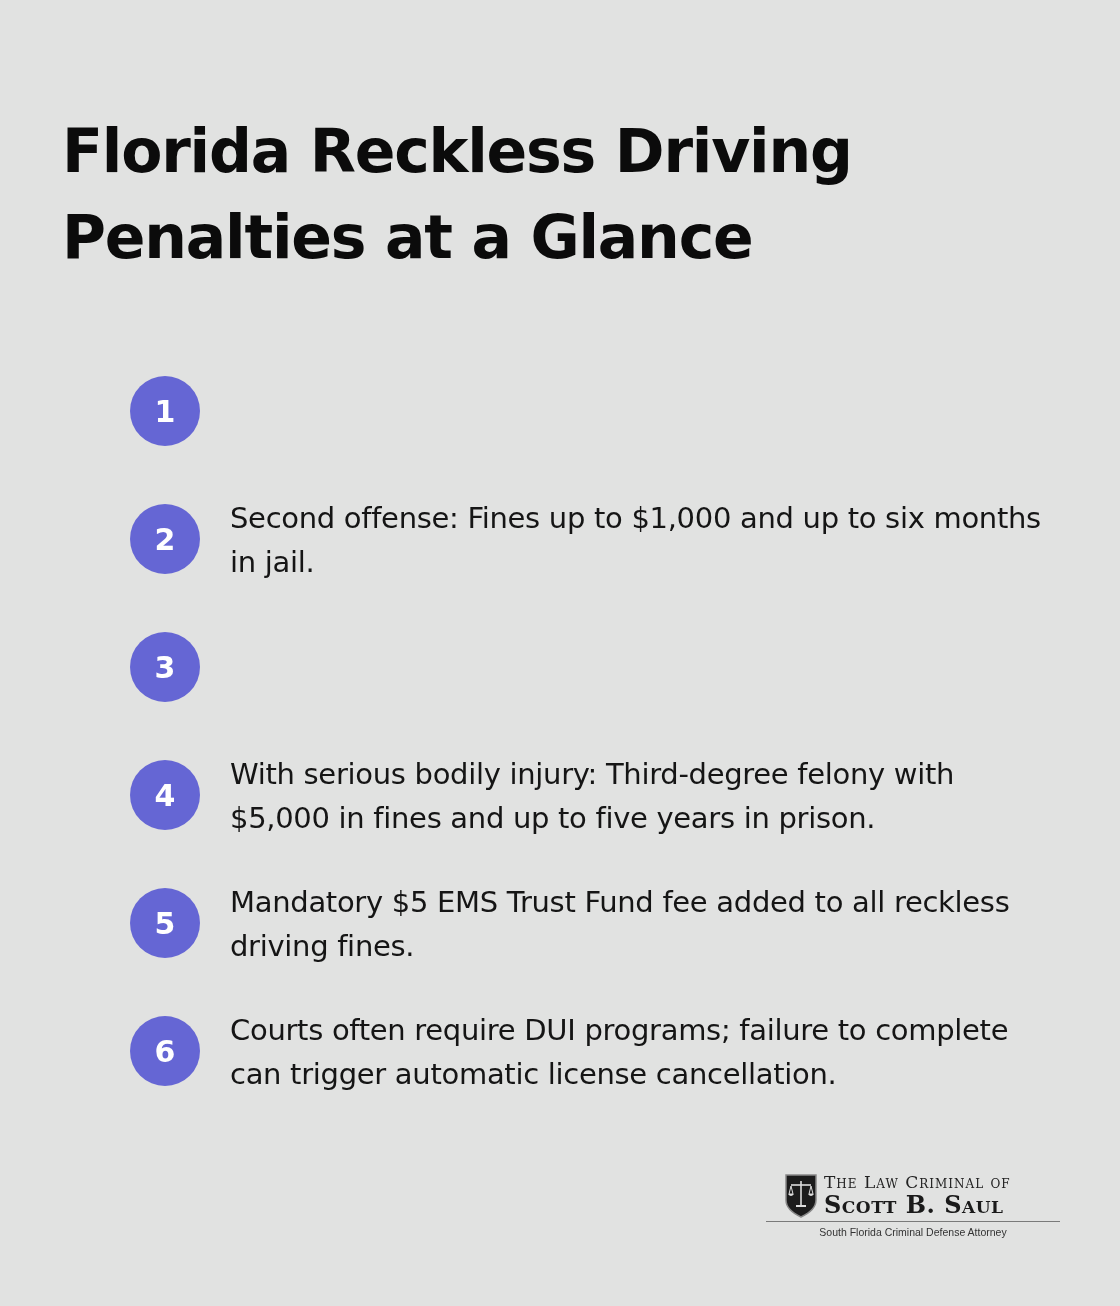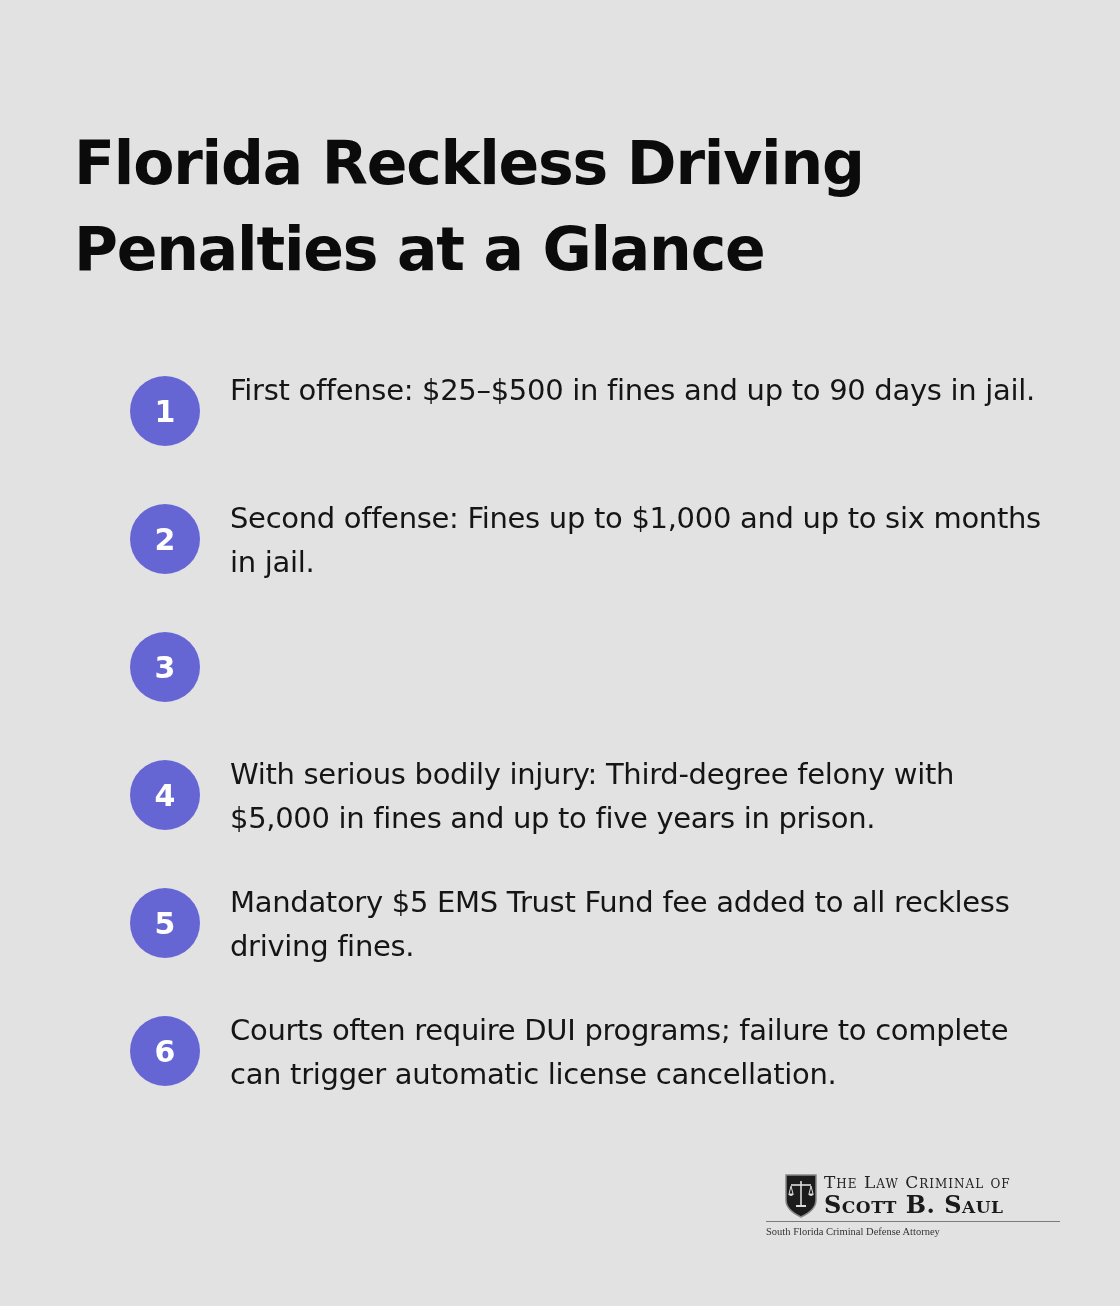--- a/index.html
+++ b/index.html
@@ -13,21 +13,21 @@
   }
   .title {
     position: absolute; left: 62px; top: 108px;
     width: 900px;
     font-family: "DejaVu Sans", sans-serif;
     font-weight: bold;
     font-size: 60px;
     line-height: 86px;
     letter-spacing: -1.2px;
     color: #0b0b0b;
-    margin: 12px;
+    margin: 0;
   }
   .list { position: absolute; left: 130px; top: 368px; width: 930px; }
   .item {
     position: relative;
     height: 128px;
   }
   .badge {
     position: absolute; left: 0; top: 8px;
     width: 70px; height: 70px; border-radius: 50%;
     background: #6566d4;
@@ -58,34 +58,33 @@
     position: absolute; left: 58px; top: 20px;
     font-family: "DejaVu Serif", serif;
     font-weight: bold;
     font-size: 24px; letter-spacing: 0.5px; color: #1a1a1a;
     white-space: nowrap;
   }
   .logo-rule {
     position: absolute; left: 0; top: 51px; width: 294px; height: 1px; background: #7a7a7a;
   }
   .logo-tag {
-    position: absolute; left: 0; top: 56px; width: 294px; text-align: left;
-    font-family: Liberation Serif, serif;
+    position: absolute; left: 0; top: 56px; width: 294px; text-align: center;
+    font-family: Liberation Sans, sans-serif;
     font-size: 10.5px; color: #333;
   }
 </style>
 </head>
 <body>
 
 <h1 class="title">Florida Reckless Driving Penalties at a Glance</h1>
 
 <div class="list">
   <div class="item">
     <div class="badge">1</div>
-    <div class="text">First offense: $25–$500 in fines and up to 90 days in jail.</div>
   </div>
   <div class="item">
     <div class="badge">2</div>
     <div class="text">Second offense: Fines up to $1,000 and up to six months in jail.</div>
   </div>
   <div class="item">
     <div class="badge">3</div>
   </div>
   <div class="item">
     <div class="badge">4</div>

